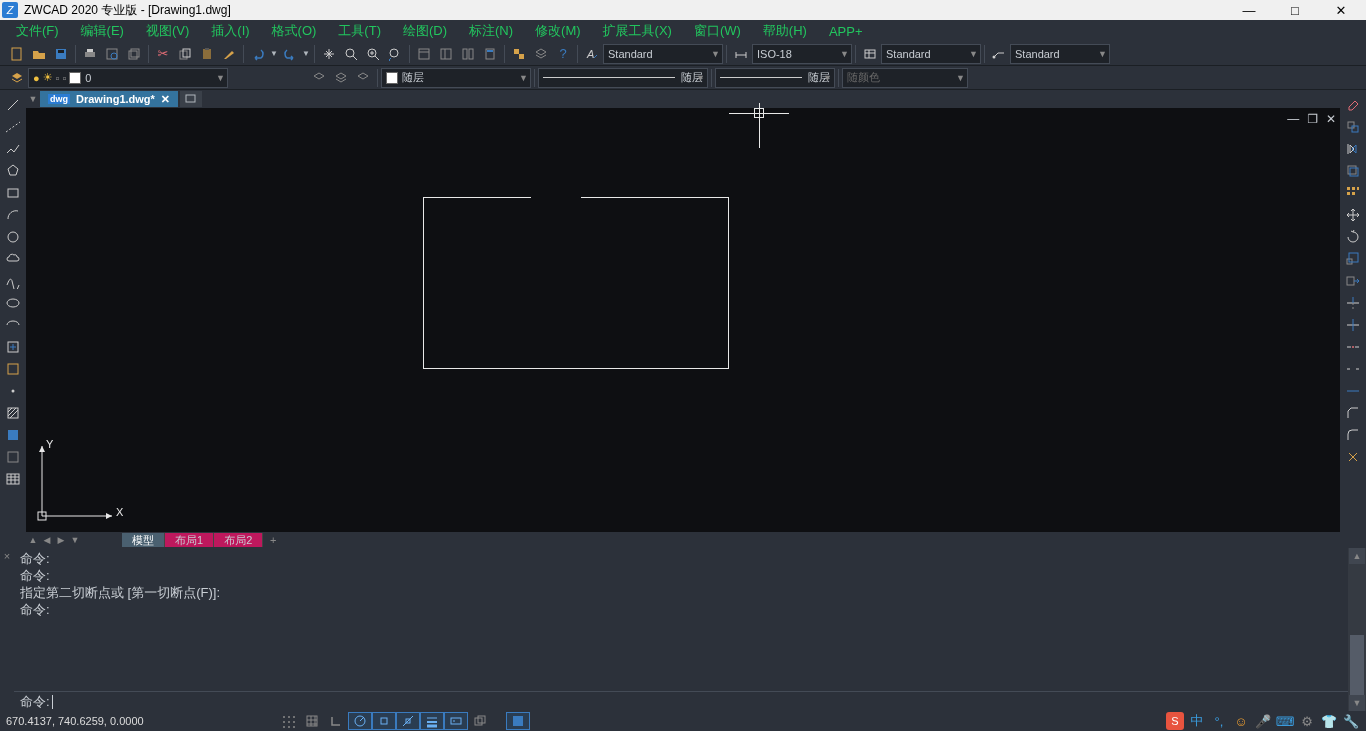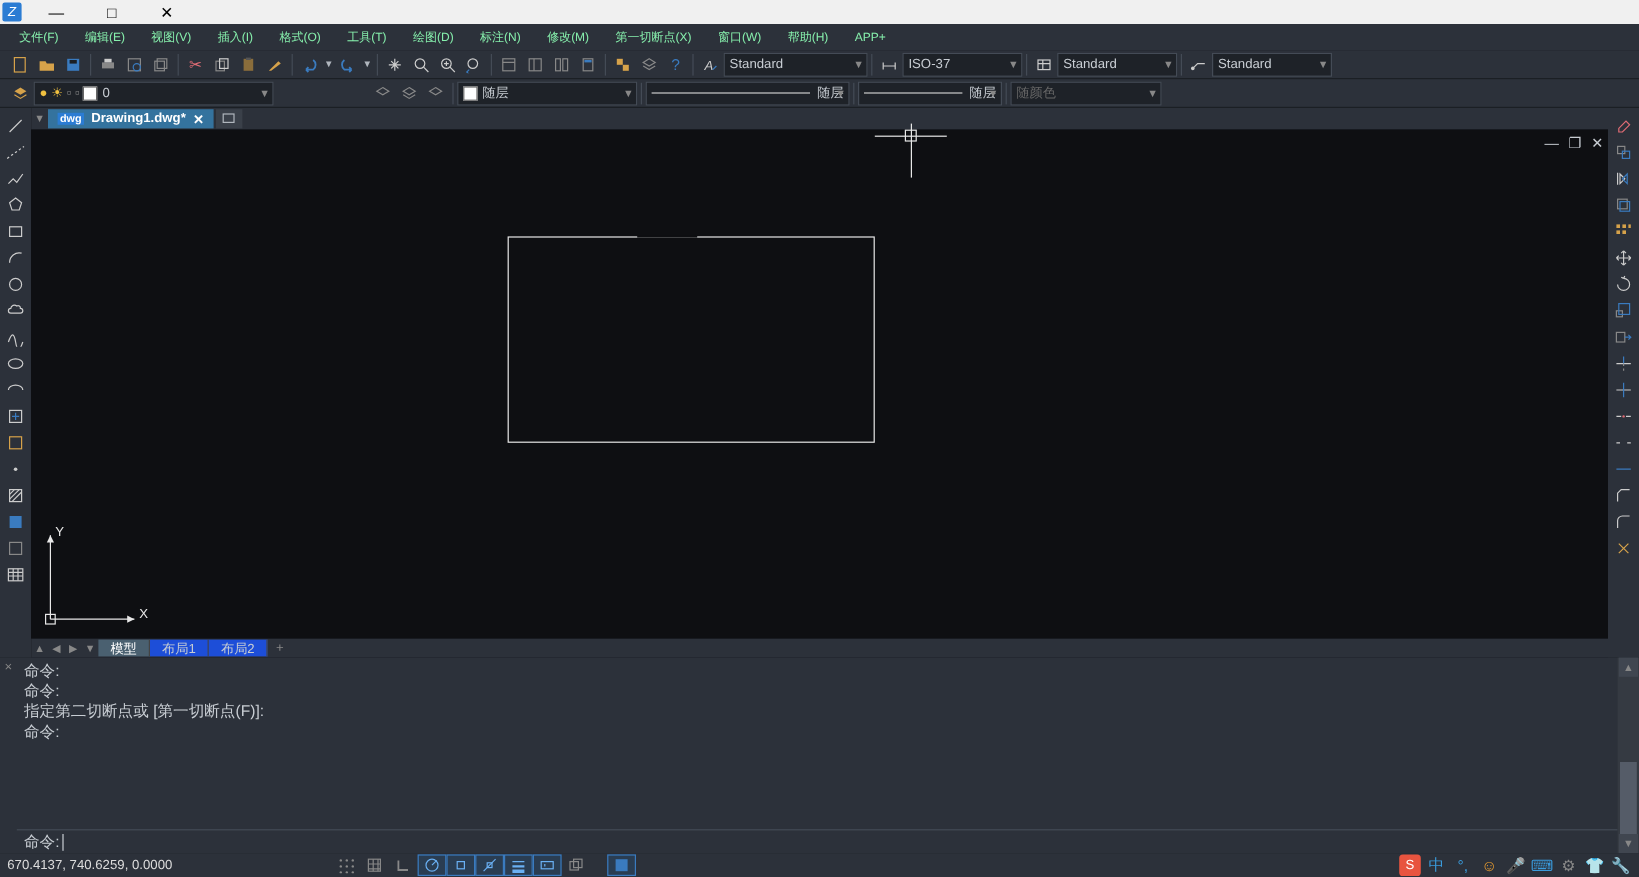--- a/index.html
+++ b/index.html
@@ -6,21 +6,21 @@
 body { background: #1b1f24; color: #c8cdd3; font-size: 12px; width: 1366px; height: 731px; overflow: hidden; display: flex; flex-direction: column; }
 
 
 .titlebar { height: 20px; background: #f0f0f0; color: #000; display: flex; align-items: center; padding: 0 2px; }
 .titlebar .logo { width: 16px; height: 16px; background: #2b7cd3; color: #fff; font-size: 11px; font-style: italic; display: flex; align-items: center; justify-content: center; border-radius: 2px; margin-right: 6px; }
 .titlebar .title { flex: 1; font-size: 12px; }
 .titlebar .winbtn { width: 46px; height: 20px; display: flex; align-items: center; justify-content: center; font-size: 13px; }
 
 
 .menubar { height: 22px; background: #2c313a; display: flex; align-items: center; padding: 0 6px; gap: 2px; }
-.menubar .menu { padding: 9px 10px; color: #86efac; font-size: 10px; cursor: default; }
+.menubar .menu { padding: 9px 10px; color: #22c55e; font-size: 13px; cursor: default; }
 
 
 .toolbars { background: #2c313a; }
 .toolbar-row { height: 24px; display: flex; align-items: center; padding: 0 6px; gap: 0; border-bottom: 1px solid #1b1f24; }
 .tbbtn { width: 22px; height: 22px; display: flex; align-items: center; justify-content: center; color: #b0b6bd; font-size: 13px; }
 .tbsep { width: 1px; height: 18px; background: #444b56; margin: 0 3px; }
 .tbcombo { height: 20px; background: #1e2228; border: 1px solid #444b56; color: #c8cdd3; display: flex; align-items: center; padding: 0 4px; font-size: 11px; position: relative; }
 .tbcombo .dd { position: absolute; right: 2px; font-size: 9px; color: #888; }
 .tbcombo .sw { width: 12px; height: 12px; border: 1px solid #666; margin-right: 4px; }
 .layerstate { display: flex; gap: 3px; align-items: center; }
@@ -43,22 +43,22 @@
 .canvas .rect { position: absolute; border: 1px solid #e8e8e8; }
 .canvas .ucs { position: absolute; bottom: 6px; left: 6px; color: #e8e8e8; font-size: 11px; }
 .canvas .crosshair { position: absolute; pointer-events: none; }
 .canvas .crosshair .h { position: absolute; height: 1px; background: #e8e8e8; }
 .canvas .crosshair .v { position: absolute; width: 1px; background: #e8e8e8; }
 .canvas .crosshair .box { position: absolute; width: 10px; height: 10px; border: 1px solid #e8e8e8; }
 
 
 .layouttabs { height: 16px; background: #2c313a; display: flex; align-items: center; font-size: 11px; }
 .layouttabs .nav { width: 14px; height: 14px; display: flex; align-items: center; justify-content: center; color: #888; font-size: 9px; }
-.layouttabs .ltab { padding: 0 10px; height: 14px; display: flex; align-items: center; background: #1d4ed8; border-right: 1px solid #444; color: #c8cdd3; }
-.layouttabs .ltab.active { background: #4a6070; color: #fff; }
+.layouttabs .ltab { padding: 0 10px; height: 14px; display: flex; align-items: center; background: #be185d; border-right: 1px solid #444; color: #c8cdd3; }
+.layouttabs .ltab.active { background: #4a6070; color: #fff; margin-left: 40px; }
 .layouttabs .add { width: 20px; text-align: center; color: #888; }
 
 
 .cmdwin { height: 163px; background: #2c313a; display: flex; }
 .cmdwin .closebar { width: 14px; display: flex; align-items: flex-start; justify-content: center; color: #888; font-size: 11px; padding-top: 2px; }
 .cmdwin .content { flex: 1; display: flex; flex-direction: column; font-family: "SimSun", "Courier New", monospace; font-size: 13px; }
 .cmdwin .history { flex: 1; padding: 2px 6px; overflow: hidden; color: #c8cdd3; line-height: 17px; }
 .cmdwin .input { height: 20px; border-top: 1px solid #444b56; display: flex; align-items: center; padding: 0 6px; color: #c8cdd3; }
 .cmdwin .input .cursor { display: inline-block; width: 1px; height: 14px; background: #c8cdd3; margin-left: 2px; animation: blink 1s infinite; }
 .cmdwin .scrollbar { width: 18px; background: #353a42; display: flex; flex-direction: column; align-items: center; }
@@ -75,36 +75,37 @@
 .statusbar .tray { display: flex; gap: 4px; align-items: center; }
 .statusbar .tray .ico { width: 18px; height: 18px; display: flex; align-items: center; justify-content: center; font-size: 13px; }
 
 svg { display: block; }
 </style>
 </head>
 <body>
 
 <div class="titlebar">
   <div class="logo">Z</div>
+  <div class="title">ZWCAD 2020 专业版 - [Drawing1.dwg]</div>
   <div class="winbtn">—</div>
   <div class="winbtn">□</div>
   <div class="winbtn">✕</div>
 </div>
 
 <div class="menubar">
   <div class="menu">文件(F)</div>
   <div class="menu">编辑(E)</div>
   <div class="menu">视图(V)</div>
   <div class="menu">插入(I)</div>
   <div class="menu">格式(O)</div>
   <div class="menu">工具(T)</div>
   <div class="menu">绘图(D)</div>
   <div class="menu">标注(N)</div>
   <div class="menu">修改(M)</div>
-  <div class="menu">第一切断点(X)</div>
+  <div class="menu">扩展工具(X)</div>
   <div class="menu">窗口(W)</div>
   <div class="menu">帮助(H)</div>
   <div class="menu">APP+</div>
 </div>
 
 <div class="toolbars">
 <div class="toolbar-row">
   <div class="tbbtn">
         <svg width="14" height="14">
           <rect x="2" y="1" width="9" height="12" fill="none" stroke="#d6a24a"></rect>
@@ -250,21 +251,21 @@
       </div>
   <div class="tbsep"></div>
   <div class="tbbtn">
         <svg width="14" height="14">
           <line x1="2" y1="8" x2="12" y2="8" stroke="#ccc"></line>
           <line x1="2" y1="5" x2="2" y2="11" stroke="#ccc"></line>
           <line x1="12" y1="5" x2="12" y2="11" stroke="#ccc"></line>
         </svg>
       </div>
   <div class="tbcombo" style="width:100px">
-        <span>ISO-37</span>
+        <span>ISO-18</span>
         <span class="dd">▼</span>
       </div>
   <div class="tbsep"></div>
   <div class="tbbtn">
         <svg width="14" height="14">
           <rect x="2" y="3" width="10" height="8" fill="none" stroke="#ccc"></rect>
           <line x1="2" y1="6" x2="12" y2="6" stroke="#ccc"></line>
           <line x1="6" y1="3" x2="6" y2="11" stroke="#ccc"></line>
         </svg>
       </div>

